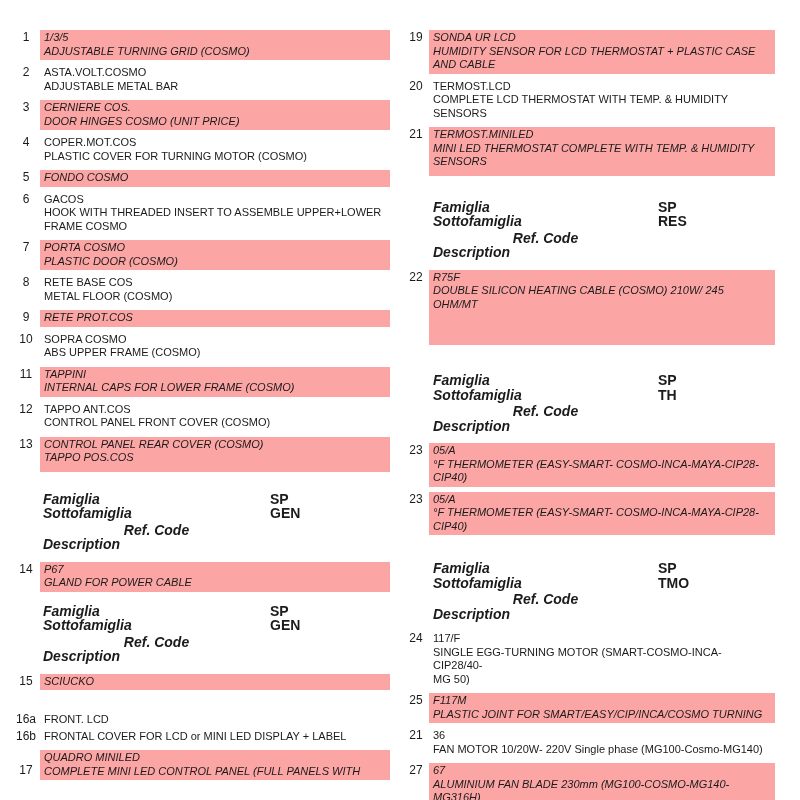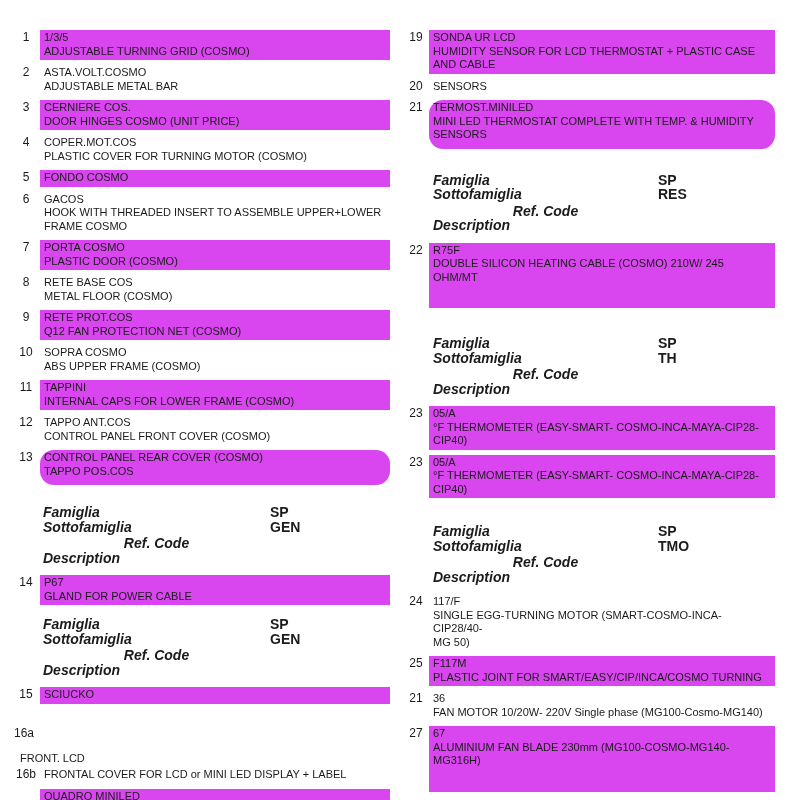--- a/index.html
+++ b/index.html
@@ -17,26 +17,26 @@
   .num {
     flex:0 0 24px; text-align:center;
     font-size:12px; line-height:13.5px; padding-top:1px;
   }
   .col-right .num { flex:0 0 22px; }
   .cell {
     flex:1 1 auto; margin-left:2px;
     padding:1px 4px 2px 4px;
     font-size:11px; line-height:13.5px;
   }
-  .shaded { background:#d946ef; }
-  .pad-b-sm { padding-bottom:7px;border-radius:14px; }
-  .pad-b-lg { padding-bottom:24px; }
+  .shaded { background:#fca5a5;font-style:italic; }
+  .pad-b-sm { padding-bottom:7px; }
+  .pad-b-lg { padding-bottom:34px; }
   .num-mid { padding-top:14px; }
   .mt-16a { margin-top:22px; }
-  .mb0 { margin-bottom:0;flex-direction:column; }
+  .mb0 { margin-bottom:0; }
 
   .meta { margin-left:29px; margin-bottom:10px; }
   .col-right .meta { margin-left:28px; }
   .meta-1 { margin-top:20px; }
   .meta-2 { margin-top:12px; }
   .meta-r1 { margin-top:24px; }
   .meta-r2 { margin-top:28px; }
   .meta-r3 { margin-top:26px; }
   .mrow { display:flex; font-size:14px; line-height:14.5px; }
   .mlabel { font-weight:bold; font-style:italic; flex:0 0 227px; }
@@ -110,21 +110,20 @@
     <div class="cell">
       <div>RETE BASE COS</div>
       <div>METAL FLOOR (COSMO)</div>
     </div>
   </div>
 
   <div class="row">
     <div class="num">9</div>
     <div class="cell shaded">
       <div>RETE PROT.COS</div>
-      <div>Q12 FAN PROTECTION NET (COSMO)</div>
     </div>
   </div>
 
   <div class="row">
     <div class="num">10</div>
     <div class="cell">
       <div>SOPRA COSMO</div>
       <div>ABS UPPER FRAME (COSMO)</div>
     </div>
   </div>
@@ -233,20 +232,22 @@
     <div class="cell shaded">
       <div>SONDA UR LCD</div>
       <div>HUMIDITY SENSOR FOR LCD THERMOSTAT + PLASTIC CASE</div>
       <div>AND CABLE</div>
     </div>
   </div>
 
   <div class="row">
     <div class="num">20</div>
     <div class="cell">
+      <div>TERMOST.LCD</div>
+      <div>COMPLETE LCD THERMOSTAT WITH TEMP. &amp; HUMIDITY</div>
       <div>SENSORS</div>
     </div>
   </div>
 
   <div class="row">
     <div class="num">21</div>
     <div class="cell shaded pad-b-sm">
       <div>TERMOST.MINILED</div>
       <div>MINI LED THERMOSTAT COMPLETE WITH TEMP. &amp; HUMIDITY</div>
       <div>SENSORS</div>

